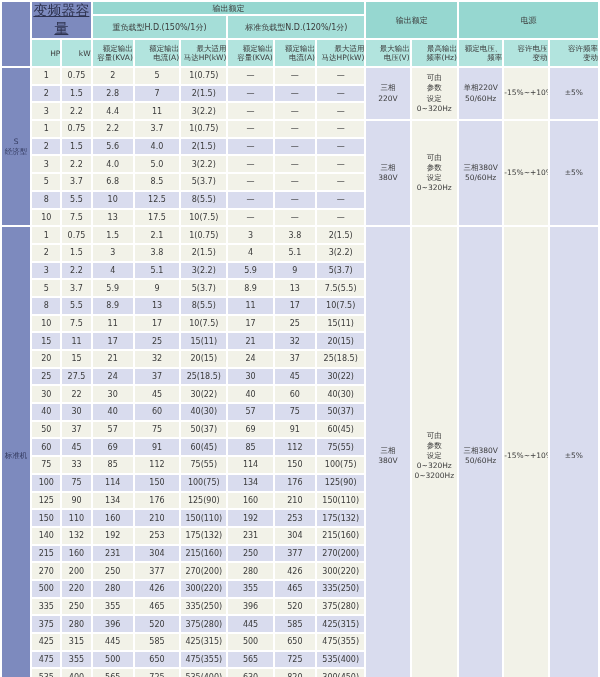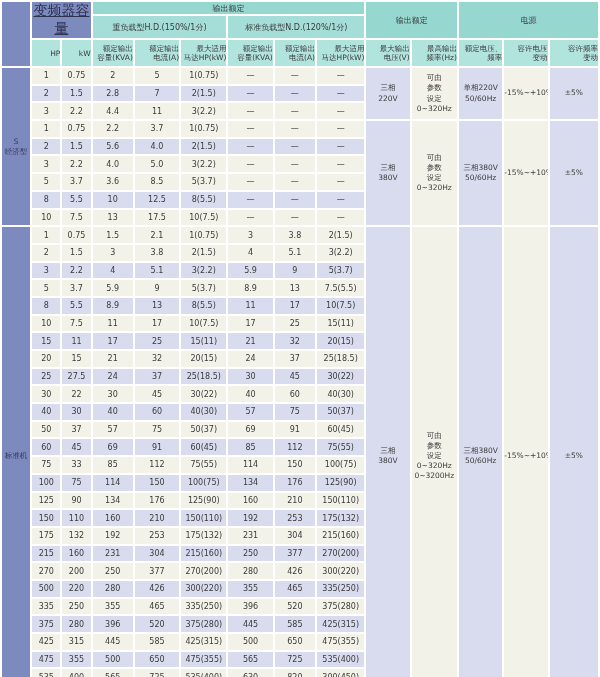--- a/index.html
+++ b/index.html
@@ -163,21 +163,21 @@
         <td class="data c">4.0</td>
         <td class="data c">5.0</td>
         <td class="data c">3(2.2)</td>
         <td class="data c">—</td>
         <td class="data c">—</td>
         <td class="data c">—</td>
       </tr>
       <tr>
         <td class="data c">5</td>
         <td class="data c">3.7</td>
-        <td class="data c">3.6</td>
+        <td class="data c">6.8</td>
         <td class="data c">8.5</td>
         <td class="data c">5(3.7)</td>
         <td class="data c">—</td>
         <td class="data c">—</td>
         <td class="data c">—</td>
       </tr>
       <tr>
         <td class="data l">8</td>
         <td class="data l">5.5</td>
         <td class="data l">10</td>
@@ -373,21 +373,21 @@
         <td class="data l">150</td>
         <td class="data l">110</td>
         <td class="data l">160</td>
         <td class="data l">210</td>
         <td class="data l">150(110)</td>
         <td class="data l">192</td>
         <td class="data l">253</td>
         <td class="data l">175(132)</td>
       </tr>
       <tr>
-        <td class="data c">175</td>
+        <td class="data c">140</td>
         <td class="data c">132</td>
         <td class="data c">192</td>
         <td class="data c">253</td>
         <td class="data c">175(132)</td>
         <td class="data c">231</td>
         <td class="data c">304</td>
         <td class="data c">215(160)</td>
       </tr>
       <tr>
         <td class="data l">215</td>

